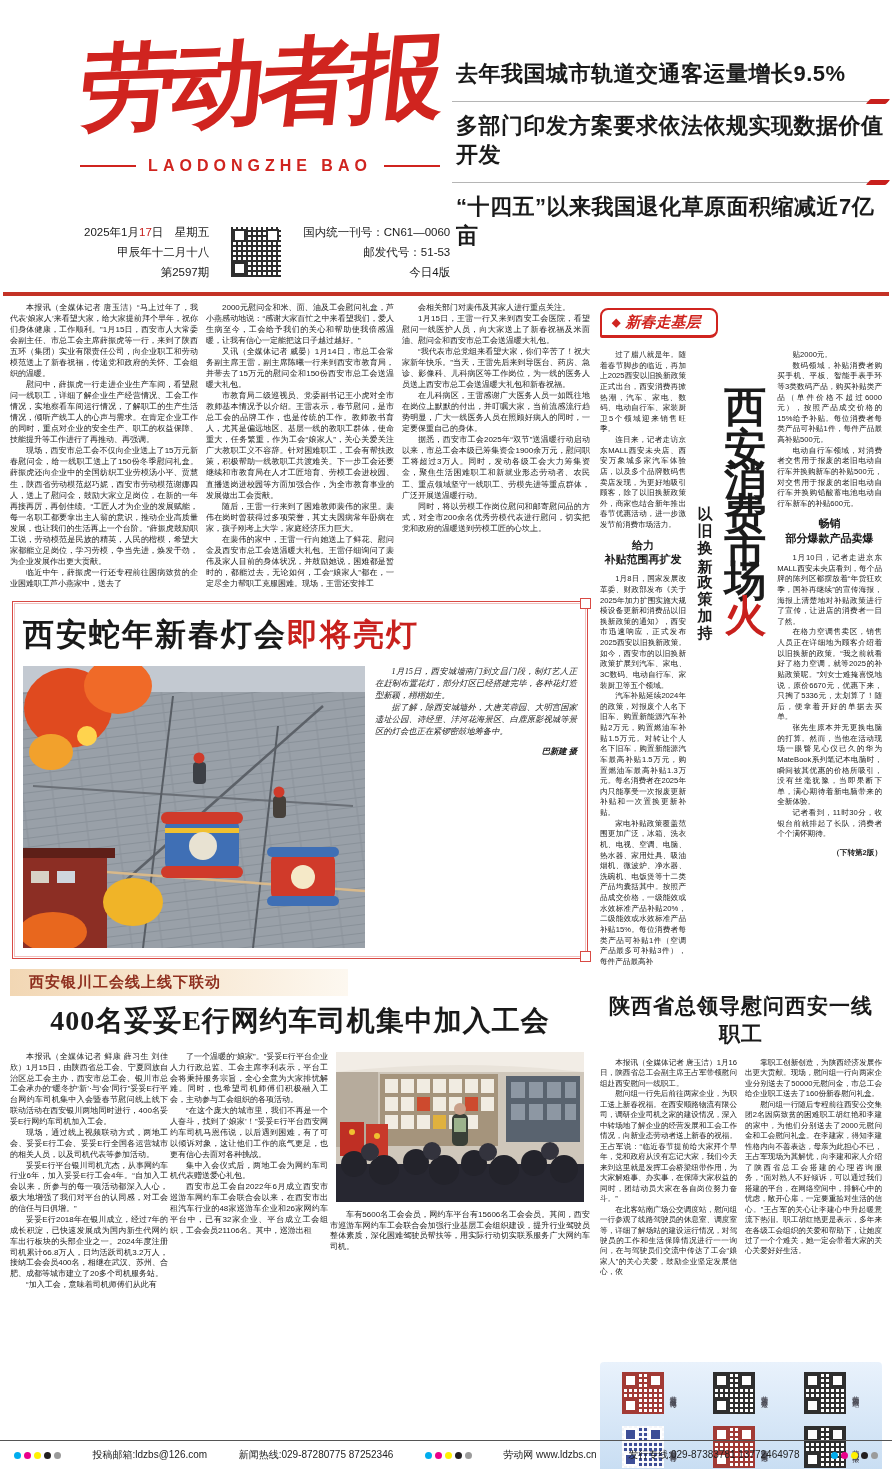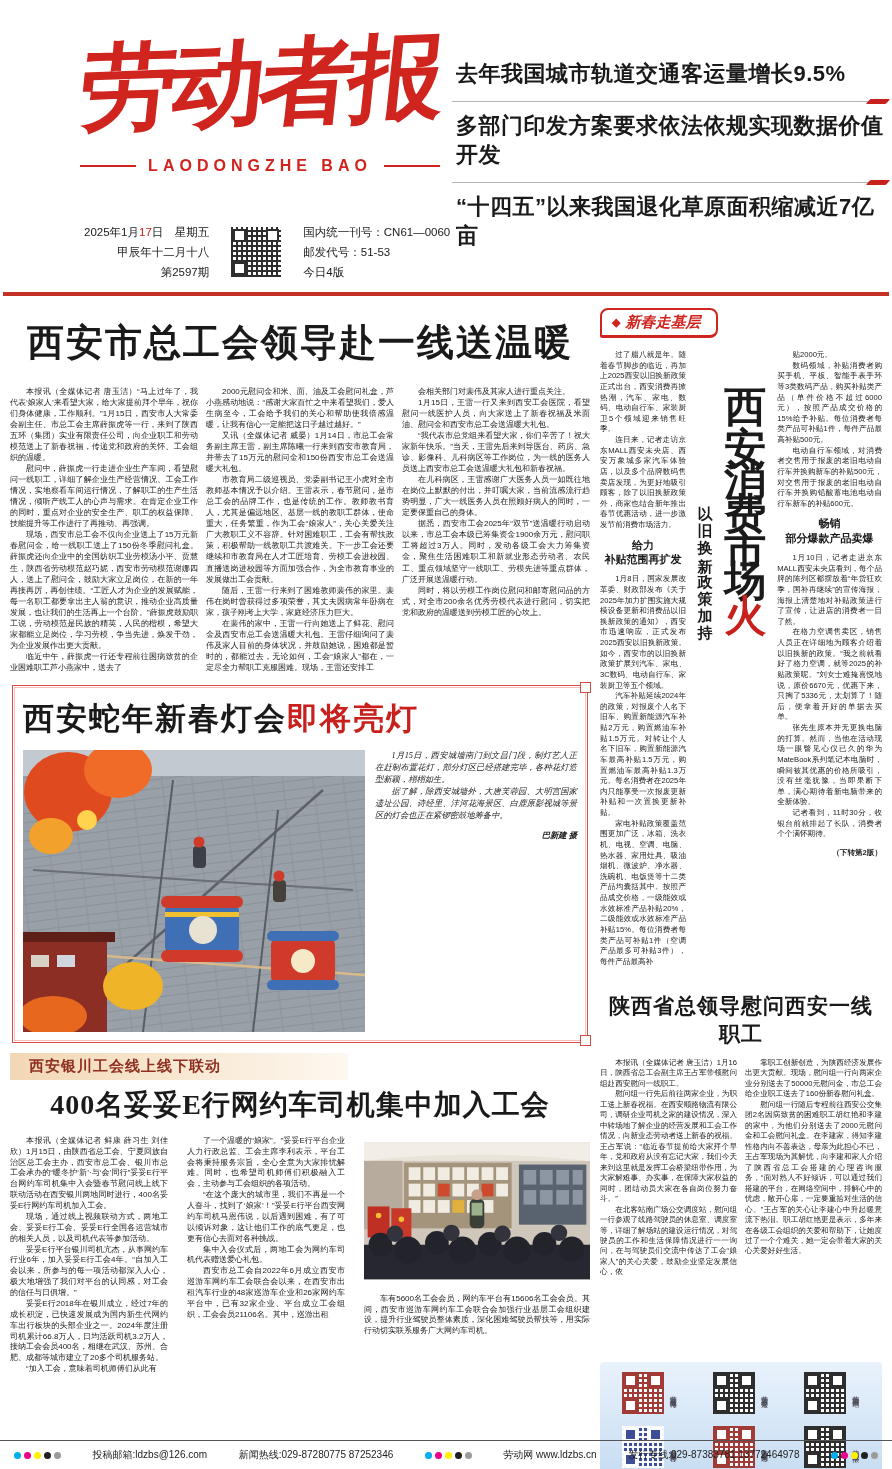--- a/index.html
+++ b/index.html
@@ -9,21 +9,21 @@
   
   .masthead{position:relative;height:292px;}
   .logo{position:absolute;left:60px;top:8px;width:400px;text-align:center;}
   .logo-cn{font-family:"DejaVu Serif",serif;font-size:95px;font-weight:bold;color:#d0241f;
            line-height:1.55;letter-spacing:-6px;transform:skewX(-8deg) rotate(-2deg);white-space:nowrap;}
   .logo-sub{display:flex;align-items:center;justify-content:center;gap:12px;color:#d0241f;
             font-size:16px;letter-spacing:5px;font-weight:bold;margin-top:2px;}
   .dash{width:56px;height:2px;background:#d0241f;}
   .dateblock{position:absolute;left:84px;top:222px;display:flex;gap:22px;align-items:center;font-size:11.5px;}
   .date-left{text-align:right;line-height:1.75;}
-  .date-right{text-align:left;line-height:1.75;}
+  .date-right{text-align:right;line-height:1.75;}
   .headlines{position:absolute;left:452px;top:50px;width:436px;}
   .headline-item{font-weight:bold;font-size:22px;line-height:1.32;padding:9px 0 13px 4px;letter-spacing:.5px;}
   .headline-sep{position:relative;border-top:1px solid #b5b5b5;height:0;}
   .stroke{position:absolute;right:0;top:-3px;width:20px;height:5px;background:#c8201d;
           transform:skewX(-42deg);border-radius:1px;}
   .red-rule{height:4px;background:#c43226;margin:0 3px;}
   
   .content{display:flex;gap:10px;padding:6px 10px 0;}
   .left-zone{width:580px;flex:none;}
   .right-zone{flex:1;min-width:0;}
@@ -42,21 +42,21 @@
   .lantern-flex{display:flex;gap:10px;}
   .lantern-photo{width:342px;height:282px;flex:none;}
   .lantern-text{flex:1;font-family:"Liberation Serif",serif;font-style:italic;font-size:8.3px;
                 line-height:1.46;text-align:justify;}
   .credit{text-align:right;font-weight:bold;margin-top:8px;text-indent:0;}
   
   .kicker{width:300px;background:linear-gradient(90deg,#f2d7b4,#fdf8f0);color:#8f2f1f;font-size:15px;
           font-weight:bold;padding:4px 19px;letter-spacing:1px;margin:2px 0 6px;}
   .taxi-headline{font-family:"Liberation Serif",serif;font-size:28px;font-weight:900;text-align:center;
                  letter-spacing:1px;margin:4px 0 12px;}
-  .taxi-body{display:flex;gap:19px;font-size:8px;line-height:1.36;text-align:justify;height:238px;overflow:hidden;}
+  .taxi-body{display:flex;gap:2px;font-size:8px;line-height:1.36;text-align:justify;height:238px;overflow:hidden;}
   .taxi-c1,.taxi-c2{width:158px;flex:none;}
   .taxi-c3{flex:1;min-width:0;}
   .taxi-photo{width:100%;height:150px;margin-bottom:4px;}
   
   .badge{display:inline-flex;align-items:center;gap:5px;border:2px solid #d0241f;border-bottom-width:3px;
          border-radius:8px 8px 8px 2px;padding:3px 16px 3px 10px;color:#d0241f;font-weight:bold;
          font-size:15px;font-style:italic;margin:6px 0 12px;}
   .diamond{font-style:normal;font-size:11px;}
   .consumer{display:flex;gap:7px;height:628px;overflow:hidden;}
   .c-left{width:86px;flex:none;font-size:7.6px;line-height:1.4;text-align:justify;}
@@ -139,21 +139,20 @@
     </div>
   </header>
 
   <div class="red-rule"></div>
 
   <div class="content">
 
     <div class="left-zone">
 
       <section>
-        <h1 class="main-headline">西安市总工会领导赴一线送温暖</h1>
         <div class="cols3">
           <div class="ncol">
             <p>本报讯（全媒体记者 唐玉洁）“马上过年了，我代表‘娘家人’来看望大家，给大家提前拜个早年，祝你们身体健康，工作顺利。”1月15日，西安市人大常委会副主任、市总工会主席薛振虎等一行，来到了陕西五环（集团）实业有限责任公司，向企业职工和劳动模范送上了新春祝福，传递党和政府的关怀、工会组织的温暖。</p>
             <p>慰问中，薛振虎一行走进企业生产车间，看望慰问一线职工，详细了解企业生产经营情况、工会工作情况，实地察看车间运行情况，了解职工的生产生活情况，倾听产线工人的心声与需求。在肯定企业工作的同时，重点对企业的安全生产、职工的权益保障、技能提升等工作进行了再推动、再强调。</p>
             <p>现场，西安市总工会不仅向企业送上了15万元新春慰问金，给一线职工送上了150份冬季慰问礼盒。薛振虎还向企业中的全国纺织工业劳模汤小平、贾慧生，陕西省劳动模范赵巧妮，西安市劳动模范谢娜四人，送上了慰问金，鼓励大家立足岗位，在新的一年再接再厉，再创佳绩。“工匠人才为企业的发展赋能，每一名职工都要拿出主人翁的意识，推动企业高质量发展，也让我们的生活再上一个台阶。”薛振虎鼓励职工说，劳动模范是民族的精英，人民的楷模，希望大家都能立足岗位，学习劳模，争当先进，焕发干劲，为企业发展作出更大贡献。</p>
             <p>临近中午，薛振虎一行还专程前往困病致贫的企业困难职工芦小燕家中，送去了</p>
           </div>
           <div class="ncol">
             <p>2000元慰问金和米、面、油及工会慰问礼盒，芦小燕感动地说：“感谢大家百忙之中来看望我们，爱人生病至今，工会给予我们的关心和帮助使我倍感温暖，让我有信心一定能把这日子越过越好。”</p>
             <p>又讯（全媒体记者 威晏）1月14日，市总工会常务副主席王雷，副主席陈曦一行来到西安市教育局，并带去了15万元的慰问金和150份西安市总工会送温暖大礼包。</p>

